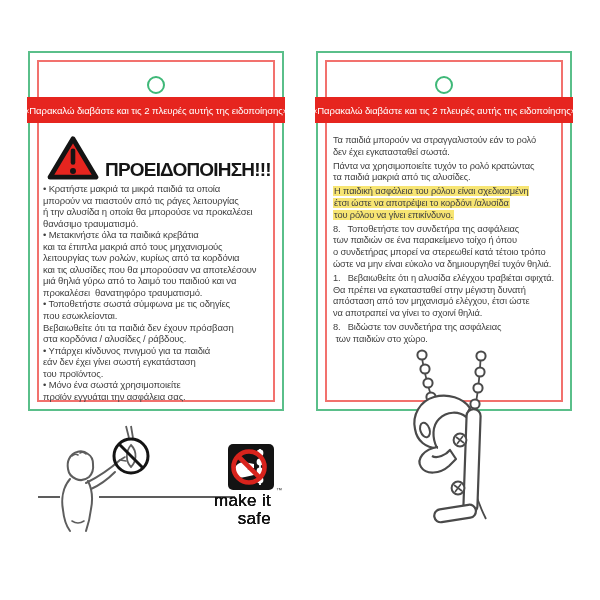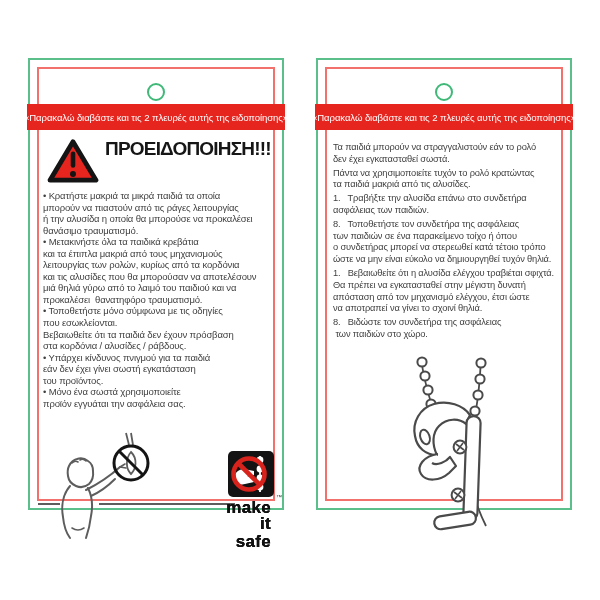--- a/index.html
+++ b/index.html
@@ -2,63 +2,63 @@
 <html><head>
 <meta charset="utf-8">
 <style>
   html,body{margin:0;padding:0;}
   body{
     width:600px;height:600px;background:#ffffff;position:relative;overflow:hidden;
     font-family:"Liberation Sans","DejaVu Sans",sans-serif;
     -webkit-font-smoothing:antialiased;
   }
   .tag{
-    position:absolute;top:58px;width:256px;height:452px;
+    position:absolute;top:51px;width:256px;height:360px;
     border:2px solid #5abf8a;background:#fff;box-sizing:border-box;
   }
   .tag-left{left:28px;}
   .tag-right{left:316px;}
   .inner-border{
     position:absolute;inset:7px;border:2px solid #f2716d;pointer-events:none;
   }
   .hole{
     position:absolute;top:23px;left:50%;margin-left:-9px;
     width:18px;height:18px;border:2.5px solid #3fb878;border-radius:50%;
     box-sizing:border-box;background:#fff;z-index:3;
   }
   .banner{
     position:absolute;top:44px;left:-3px;right:-3px;height:26px;
     background:#e6251f;color:#fff;display:flex;align-items:center;justify-content:center;
     font-size:9.6px;letter-spacing:-0.1px;z-index:2;white-space:nowrap;
   }
   
   .heading-row{
     position:absolute;top:78px;left:17px;right:6px;height:50px;
-    display:flex;align-items:flex-start;
+    display:flex;align-items:flex-end;
   }
   .warning-triangle{flex:0 0 auto;margin-right:6px;}
   .warning-heading{
     font-size:19px;font-weight:bold;letter-spacing:-0.8px;color:#161616;
     white-space:nowrap;
   }
   .bullets{
     position:absolute;top:130px;left:13px;right:2px;
     font-size:9.5px;line-height:11.55px;color:#3f3f3f;letter-spacing:-0.15px;
   }
   .bullets p{margin:0;white-space:pre;}
   .child-art{position:absolute;left:6px;top:372px;}
   .logo{
     position:absolute;left:183px;top:390px;width:66px;text-align:right;color:#111;
   }
   .logo-box-row{position:relative;width:48px;height:48px;margin-left:14px;}
   .logo-tm{
     position:absolute;left:49px;bottom:-2px;font-size:6px;color:#333;
   }
   .logo-word{
-    margin-top:2px;font-size:17px;line-height:16px;font-weight:bold;
+    margin-top:2px;font-size:17px;line-height:16px;font-weight:normal;
     letter-spacing:0.3px;text-shadow:0 0 .6px #111,0 0 .6px #111;
     margin-right:8px;
   }
   
   .rtext{
     position:absolute;top:80px;left:13px;right:2px;
     font-size:9.3px;line-height:11.8px;color:#3f3f3f;letter-spacing:-0.15px;
   }
   .rtext p{margin:2px;white-space:pre;}
   .hl{background:#f7e573;box-decoration-break:clone;-webkit-box-decoration-break:clone;padding:0 1px;}
@@ -87,21 +87,21 @@
     <p>• Κρατήστε μακριά τα μικρά παιδιά τα οποία
 μπορούν να πιαστούν από τις ράγες λειτουργίας
 ή την αλυσίδα η οποία θα μπορούσε να προκαλέσει
 θανάσιμο τραυματισμό.</p>
     <p>• Μετακινήστε όλα τα παιδικά κρεβάτια
 και τα έπιπλα μακριά από τους μηχανισμούς
 λειτουργίας των ρολών, κυρίως από τα κορδόνια
 και τις αλυσίδες που θα μπορούσαν να αποτελέσουν
 μιά θηλιά γύρω από το λαιμό του παιδιού και να
 προκαλέσει  θανατηφόρο τραυματισμό.</p>
-    <p>• Τοποθετήστε μόνο σύμφωνα με τις οδηγίες
+    <p>• Τοποθετήστε σωστά σύμφωνα με τις οδηγίες
 που εσωκλείονται.
 Βεβαιωθείτε ότι τα παιδιά δεν έχουν πρόσβαση
 στα κορδόνια / αλυσίδες / ράβδους.</p>
     <p>• Υπάρχει κίνδυνος πνιγμού για τα παιδιά
 εάν δεν έχει γίνει σωστή εγκατάσταση
 του προϊόντος.</p>
     <p>• Μόνο ένα σωστά χρησιμοποιείτε
 προϊόν εγγυάται την ασφάλεια σας.</p>
   </div>
 
@@ -152,22 +152,23 @@
   <div class="hole"></div>
   <div class="banner">
     <span>«Παρακαλώ διαβάστε και τις 2 πλευρές αυτής της ειδοποίησης»</span>
   </div>
 
   <div class="rtext">
     <p>Τα παιδιά μπορούν να στραγγαλιστούν εάν το ρολό
 δεν έχει εγκατασταθεί σωστά.</p>
     <p>Πάντα να χρησιμοποιείτε τυχόν το ρολό κρατώντας
 τα παιδιά μακριά από τις αλυσίδες.</p>
-    <p>1.   Τραβήξτε την αλυσίδα επάνω στο συνδετήρα
-ασφάλειας των παιδιών.</p>
+    <p><span class="hl">Η παιδική ασφάλεια του ρόλου είναι σχεδιασμένη
+έτσι ώστε να αποτρέψει το κορδόνι /αλυσίδα
+του ρόλου να γίνει επικίνδυνο.</span></p>
     <p>8.   Τοποθετήστε τον συνδετήρα της ασφάλειας
 των παιδιών σε ένα παρακείμενο τοίχο ή όπου
 ο συνδετήρας μπορεί να στερεωθεί κατά τέτοιο τρόπο
 ώστε να μην είναι εύκολο να δημιουργηθεί τυχόν θηλιά.</p>
     <p>1.   Βεβαιωθείτε ότι η αλυσίδα ελέγχου τραβιέται σφιχτά.
 Θα πρέπει να εγκατασταθεί στην μέγιστη δυνατή
 απόσταση από τον μηχανισμό ελέγχου, έτσι ώστε
 να αποτραπεί να γίνει το σχοινί θηλιά.</p>
     <p>8.   Βιδώστε τον συνδετήρα της ασφάλειας
  των παιδιών στο χώρο.</p>

